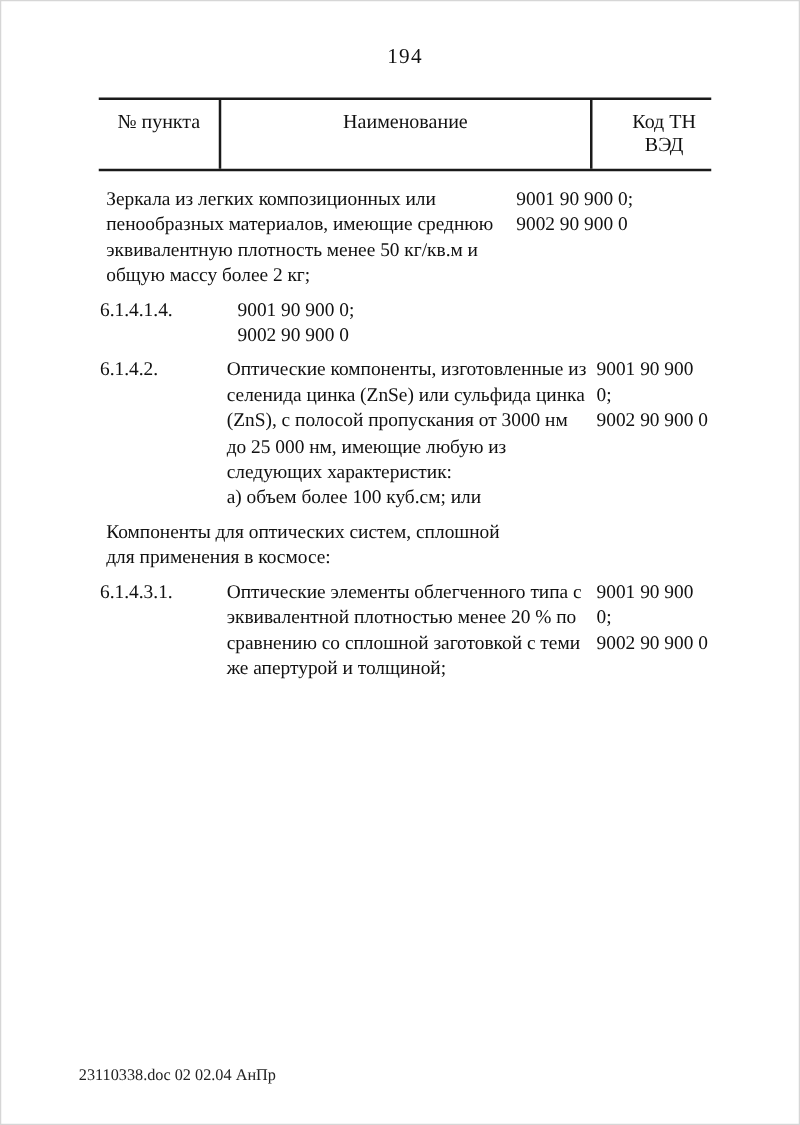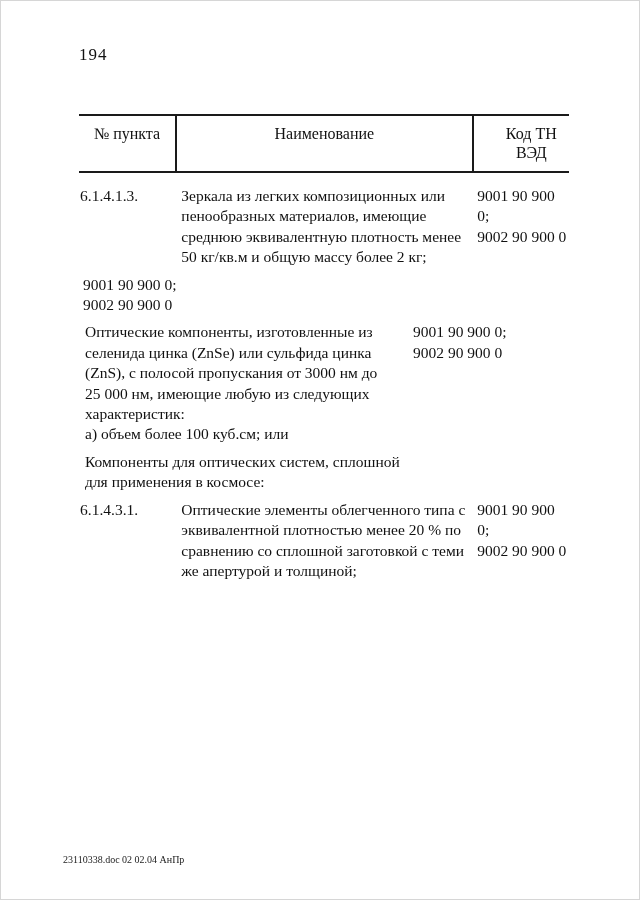--- a/index.html
+++ b/index.html
@@ -11,32 +11,32 @@
     position: relative;
   }
   .page {
     position: absolute;
     inset: 0;
     border: 1px solid #d6d6d6;
     background: #fff;
   }
   .page-number {
     position: absolute;
-    top: 44px;
+    top: 34px;
     left: 78px;
     width: 490px;
+    text-align: center;
     font-size: 17px;
     letter-spacing: 1px;
   }
   .doc-table {
     position: absolute;
     left: 78px;
     top: 77px;
     width: 490px;
-    margin-top: 36px;
   }
   .thead {
     display: flex;
     border-top: 2px solid #1a1a1a;
     border-bottom: 2px solid #1a1a1a;
   }
   .th {
     font-size: 16px;
     text-align: center;
     padding: 8px 0 9px 0;
@@ -53,58 +53,59 @@
     font-size: 15.5px;
     line-height: 20.4px;
   }
   .td.col-num  { padding-left: 1px; }
   .td.col-name { padding-left: 6px; padding-right: 4px; }
   .td.col-code { padding-left: 4px; }
   .footer-note {
     position: absolute;
     left: 62px;
     top: 854px;
-    font-size: 10px;
+    font-size: 13px;
     line-height: 9px;
     font-family: "Liberation Serif", "DejaVu Serif", serif;
     color: #222;
   }
 </style>
 </head>
 <body>
 
 <div class="page">
   <div class="page-number">194</div>
 
   <div class="doc-table">
     <div class="thead">
       <div class="th col-num">№ пункта</div>
       <div class="th col-name">Наименование</div>
       <div class="th col-code">Код ТН ВЭД</div>
     </div>
     <div class="tbody" id="table-body">
   <div class="trow">
-    <div class="td col-num">6.1.4.1.3.</div>
     <div class="td col-name">
             <div>Зеркала из легких композиционных или пенообразных материалов, имеющие среднюю эквивалентную плотность менее 50 кг/кв.м и общую массу более 2 кг;</div>
           </div>
     <div class="td col-code">
             <div>9001 90 900 0;</div>
             <div>9002 90 900 0</div>
           </div>
   </div>
 
   <div class="trow">
+    <div class="td col-num">6.1.4.1.4.</div>
     <div class="td col-code">
             <div>9001 90 900 0;</div>
             <div>9002 90 900 0</div>
           </div>
   </div>
 
   <div class="trow">
+    <div class="td col-num">6.1.4.2.</div>
     <div class="td col-name">
             <div>Оптические компоненты, изготовленные из селенида цинка (ZnSe) или сульфида цинка (ZnS), с полосой пропускания от 3000 нм до 25&nbsp;000 нм, имеющие любую из следующих характеристик:</div>
             <div>а) объем более 100 куб.см; или</div>
           </div>
     <div class="td col-code">
             <div>9001 90 900 0;</div>
             <div>9002 90 900 0</div>
           </div>
   </div>
 

